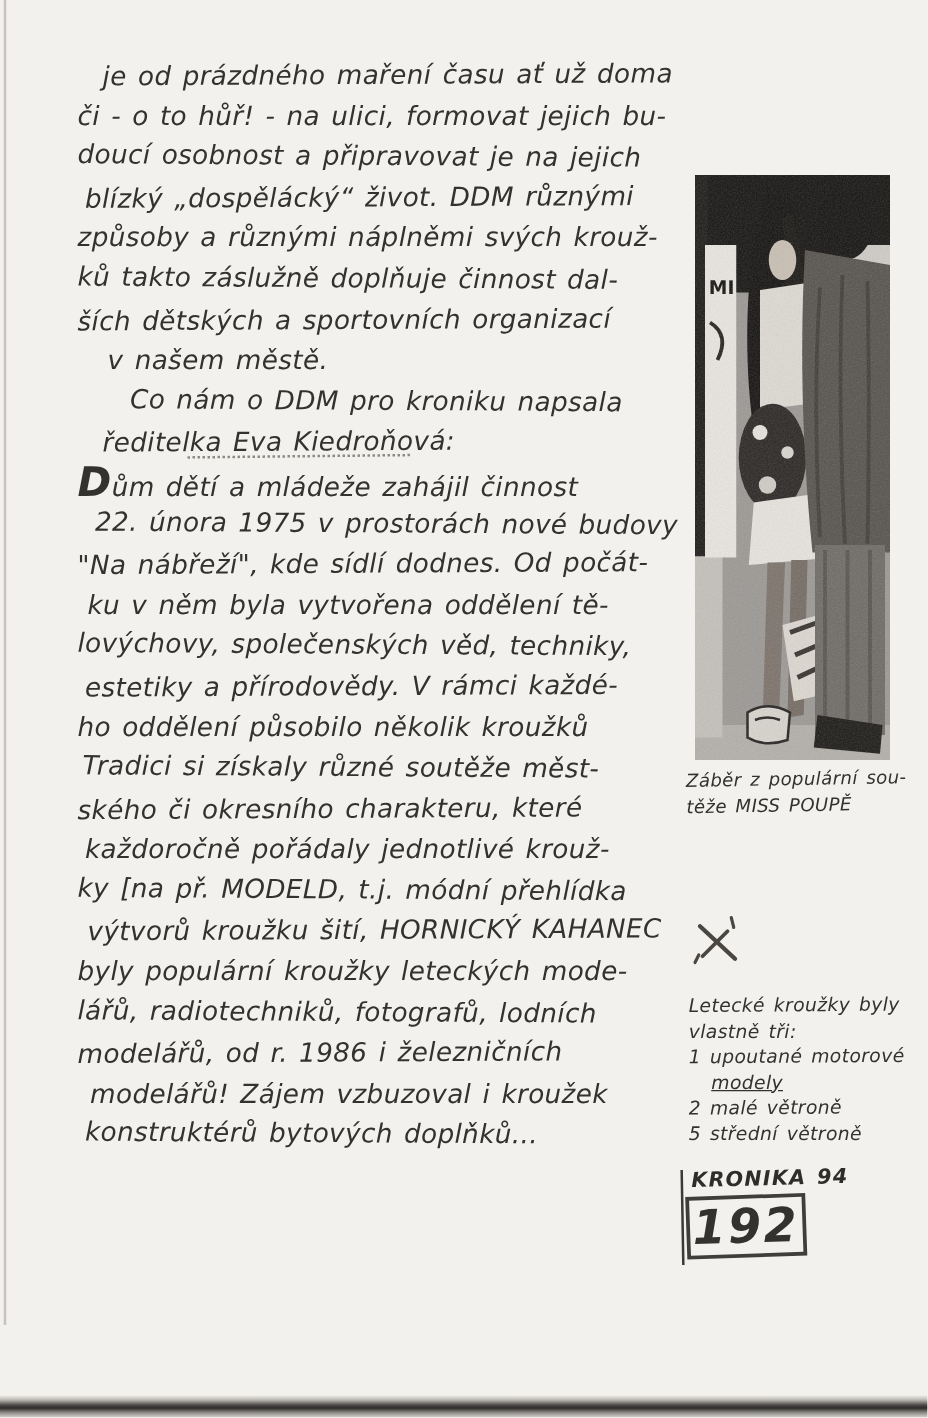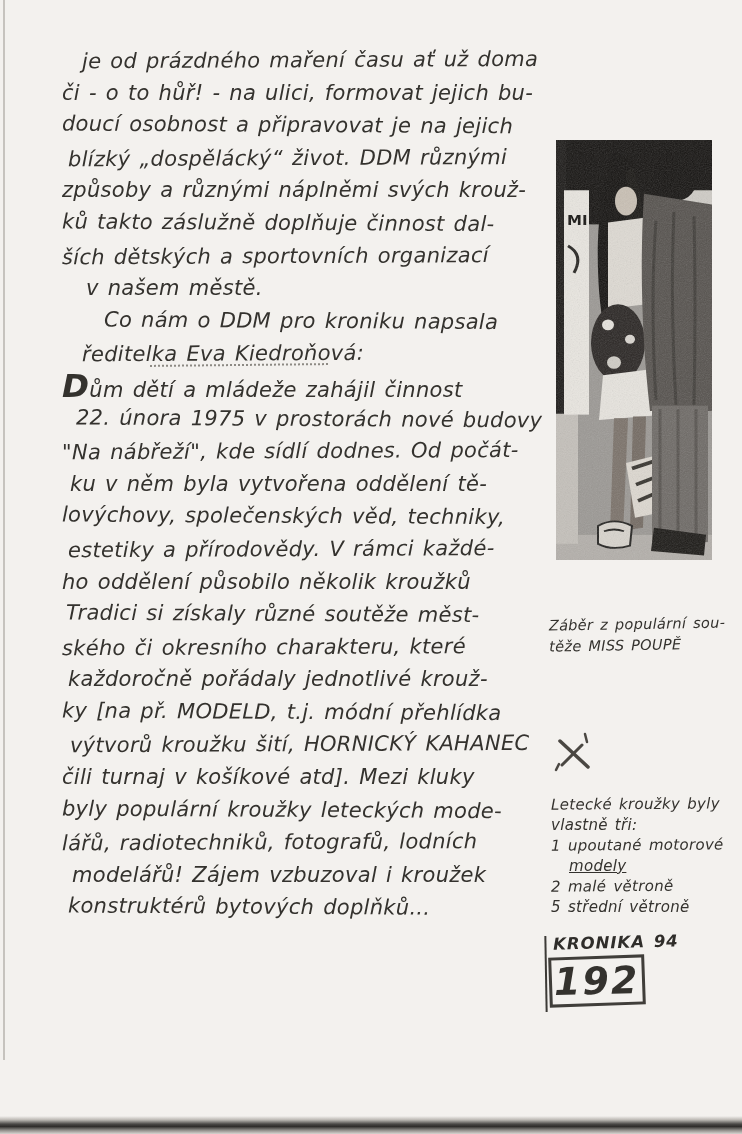--- a/index.html
+++ b/index.html
@@ -36,21 +36,21 @@
   .main-line:nth-child(22){margin-left:8px;}
   .main-line:nth-child(26){margin-left:10px;}
   .main-line:nth-child(27){margin-left:6px;}
   .main-line:nth-child(28){margin-left:12px;}
   .name-underline{
     position:absolute;left:150px;top:364px;width:178px;height:0;
     border-bottom:2px dotted #8d8a84;transform:rotate(-.6deg);
   }
   
   .photo{
-    position:absolute;left:556px;top:140px;width:156px;height:420px;
+    position:absolute;left:556px;top:140px;width:156px;height:468px;
     background:#a09d99;
   }
   .photo svg{display:block;width:100%;height:100%;}
   .photo-caption{
     position:absolute;left:549px;top:614px;width:180px;
     font-size:14.5px;line-height:21px;transform:rotate(-1deg);
   }
   
   .asterisk{position:absolute;left:552px;top:731px;width:44px;height:46px;}
   .side-note{
@@ -112,23 +112,23 @@
   <div class="main-line">"Na nábřeží", kde sídlí dodnes. Od počát-</div>
   <div class="main-line">ku v něm byla vytvořena oddělení tě-</div>
   <div class="main-line">lovýchovy, společenských věd, techniky,</div>
   <div class="main-line">estetiky a přírodovědy. V rámci každé-</div>
   <div class="main-line">ho oddělení působilo několik kroužků</div>
   <div class="main-line">Tradici si získaly různé soutěže měst-</div>
   <div class="main-line">ského či okresního charakteru, které</div>
   <div class="main-line">každoročně pořádaly jednotlivé krouž-</div>
   <div class="main-line">ky [na př. MODELD, t.j. módní přehlídka</div>
   <div class="main-line">výtvorů kroužku šití, HORNICKÝ KAHANEC</div>
-  <div class="main-line">čili turnaj v košíkové atd]. Mezi kluky</div>
   <div class="main-line">byly populární kroužky leteckých mode-</div>
   <div class="main-line">lářů, radiotechniků, fotografů, lodních</div>
+  <div class="main-line">modelářů, od r. 1986 i železničních</div>
   <div class="main-line">modelářů! Zájem vzbuzoval i kroužek</div>
   <div class="main-line">konstruktérů bytových doplňků...</div>
 </div>
 <div class="name-underline"></div>
 
 <div class="photo">
   <svg viewBox="0 0 156 468" preserveAspectRatio="none">
     <defs>
       <filter id="grain">
         <feTurbulence type="fractalNoise" baseFrequency="0.85" numOctaves="2" stitchTiles="stitch"></feTurbulence>

